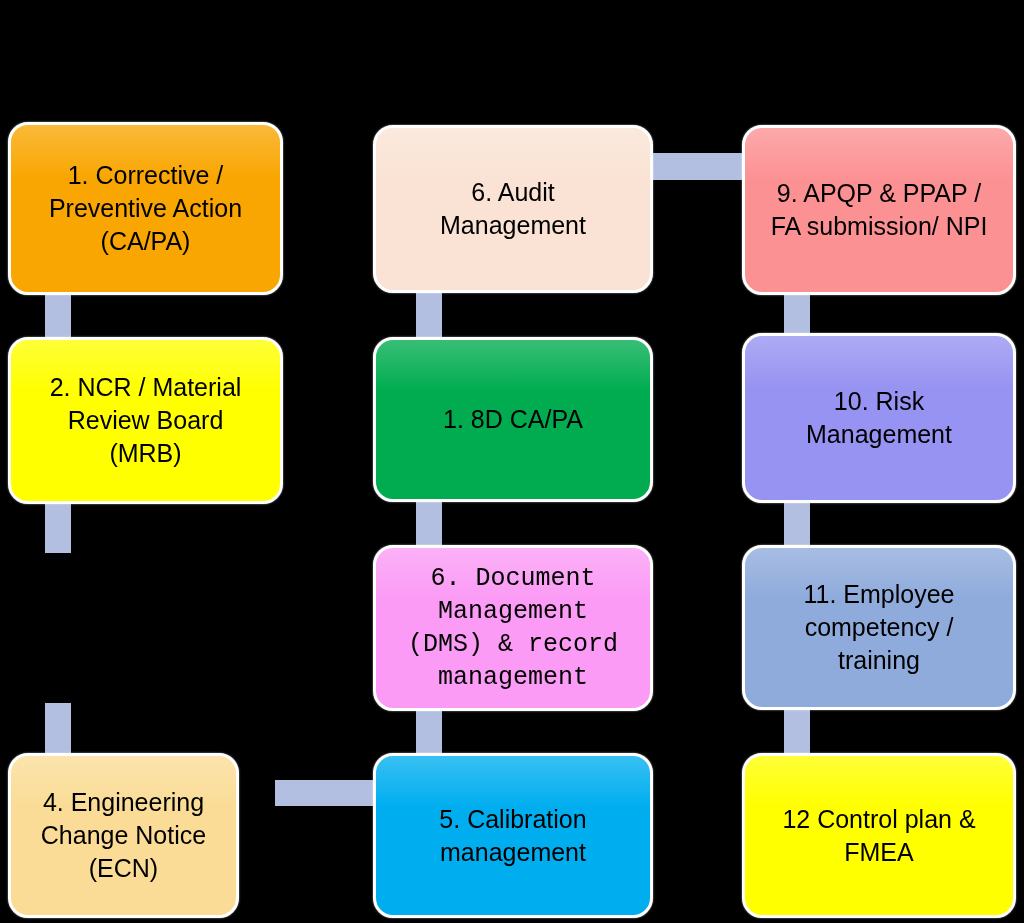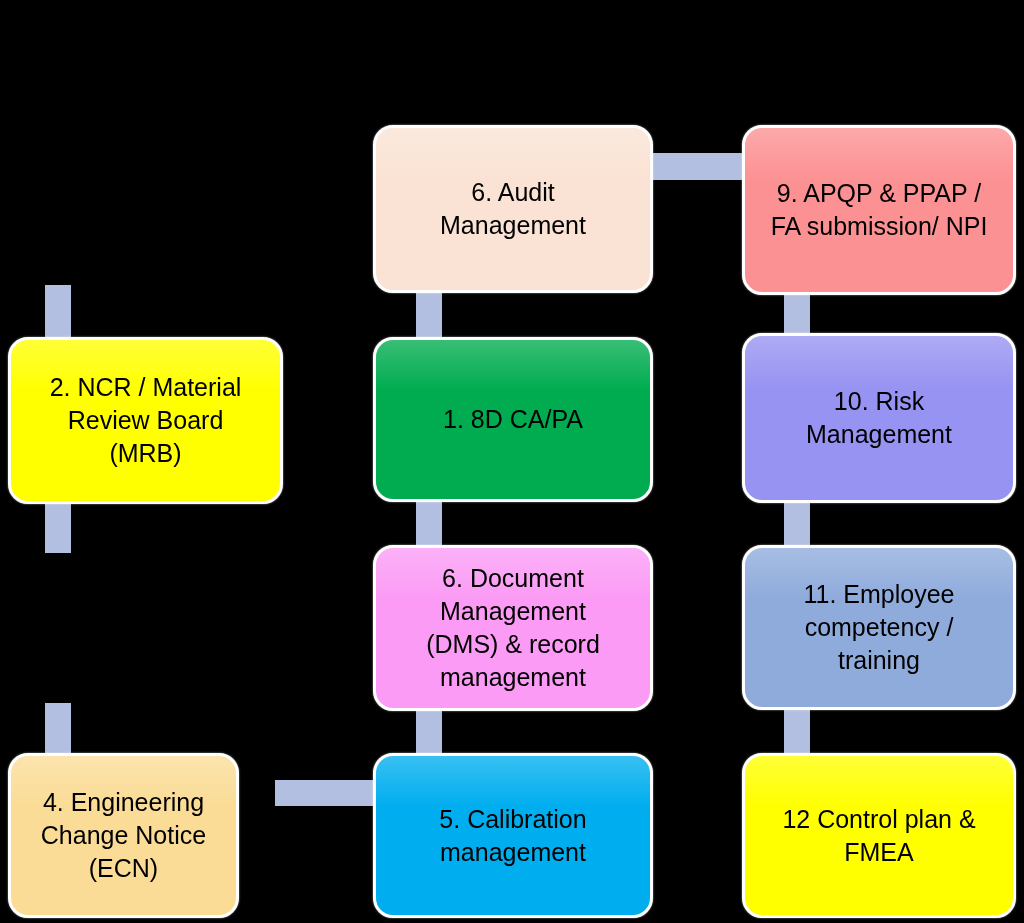--- a/index.html
+++ b/index.html
@@ -80,39 +80,44 @@
   <div class="connector c-3-4" style="background-color: rgb(179, 191, 224);"></div>
   <div class="connector c-4-5" style="background-color: rgb(179, 191, 224);"></div>
   <div class="connector c-6-5" style="background-color: rgb(179, 191, 224);"></div>
   <div class="connector c-7-6" style="background-color: rgb(179, 191, 224);"></div>
   <div class="connector c-8-7" style="background-color: rgb(179, 191, 224);"></div>
   <div class="connector c-8-9" style="background-color: rgb(179, 191, 224);"></div>
   <div class="connector c-9-10" style="background-color: rgb(179, 191, 224);"></div>
   <div class="connector c-10-11" style="background-color: rgb(179, 191, 224);"></div>
   <div class="connector c-11-12" style="background-color: rgb(179, 191, 224);"></div>
 
+  <div class="box b1" style="background-color: rgb(249, 166, 2);">
+    <span class="box-label">1. Corrective /
+Preventive Action
+(CA/PA)</span>
+  </div>
   <div class="box b2" style="background-color: rgb(255, 255, 0);">
     <span class="box-label">2. NCR / Material
 Review Board
 (MRB)</span>
   </div>
   <div class="box b4" style="background-color: rgb(250, 220, 150);">
     <span class="box-label">4. Engineering
 Change Notice
 (ECN)</span>
   </div>
 
   <div class="box b8" style="background-color: rgb(250, 227, 212);">
     <span class="box-label">6. Audit
 Management</span>
   </div>
   <div class="box b7" style="background-color: rgb(0, 172, 79);">
     <span class="box-label">1. 8D CA/PA</span>
   </div>
-  <div class="box b6" style="background-color: rgb(251, 155, 245);">
+  <div class="box b6" style="background-color: rgb(251, 155, 245); font-family: Liberation Mono, monospace;">
     <span class="box-label">6. Document
 Management
 (DMS) &amp; record
 management</span>
   </div>
   <div class="box b5" style="background-color: rgb(0, 174, 239);">
     <span class="box-label">5. Calibration
 management</span>
   </div>
 

